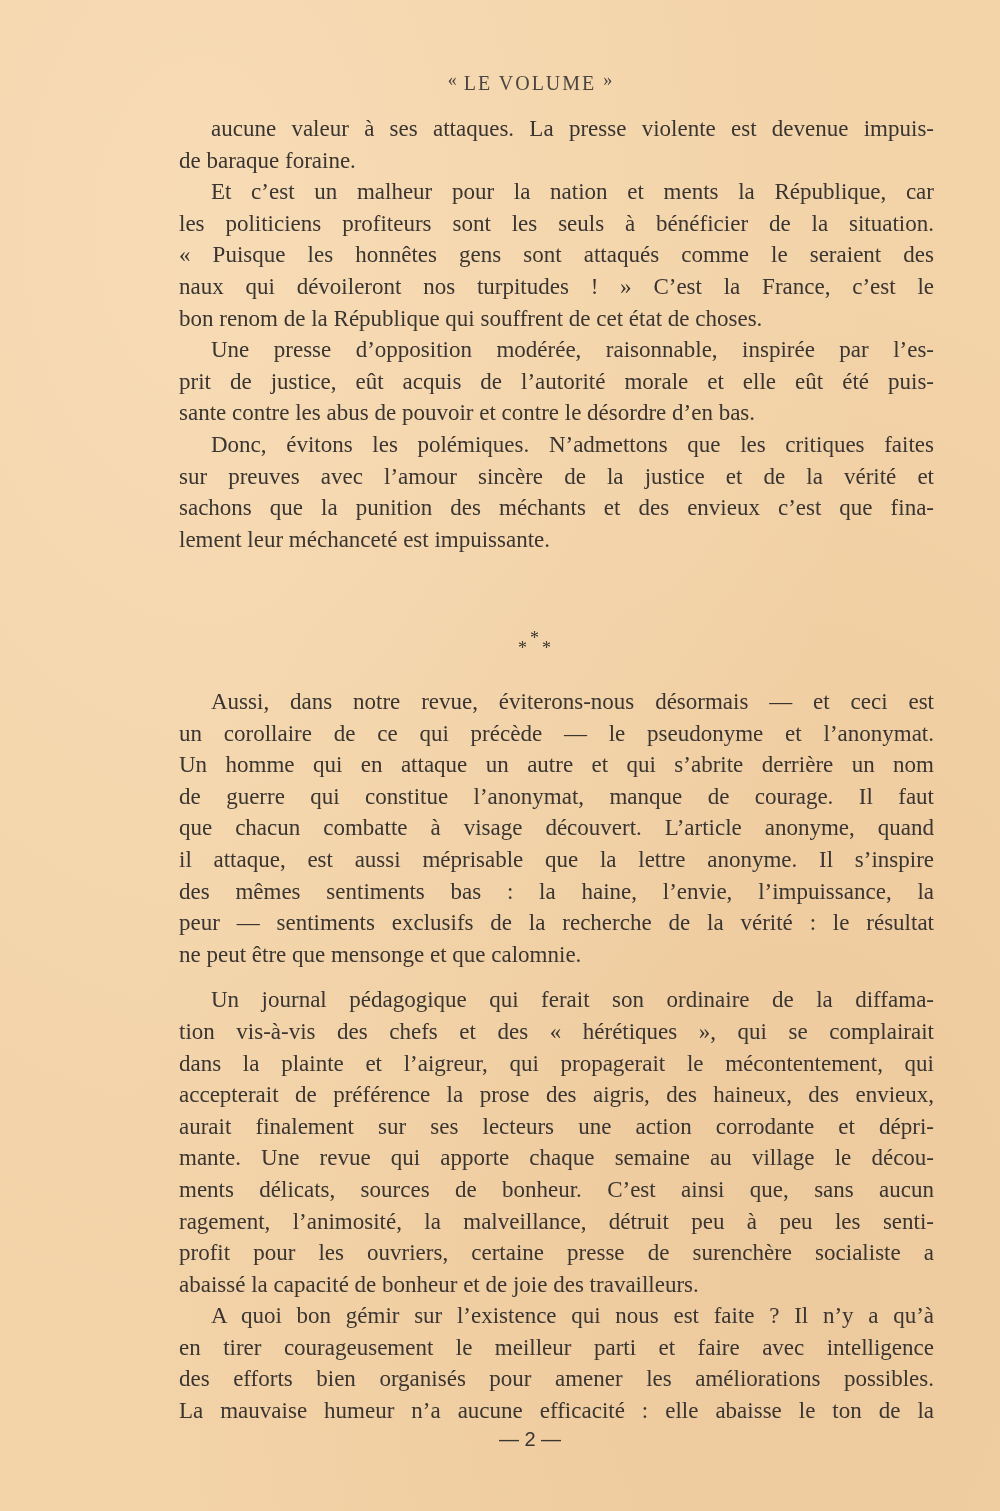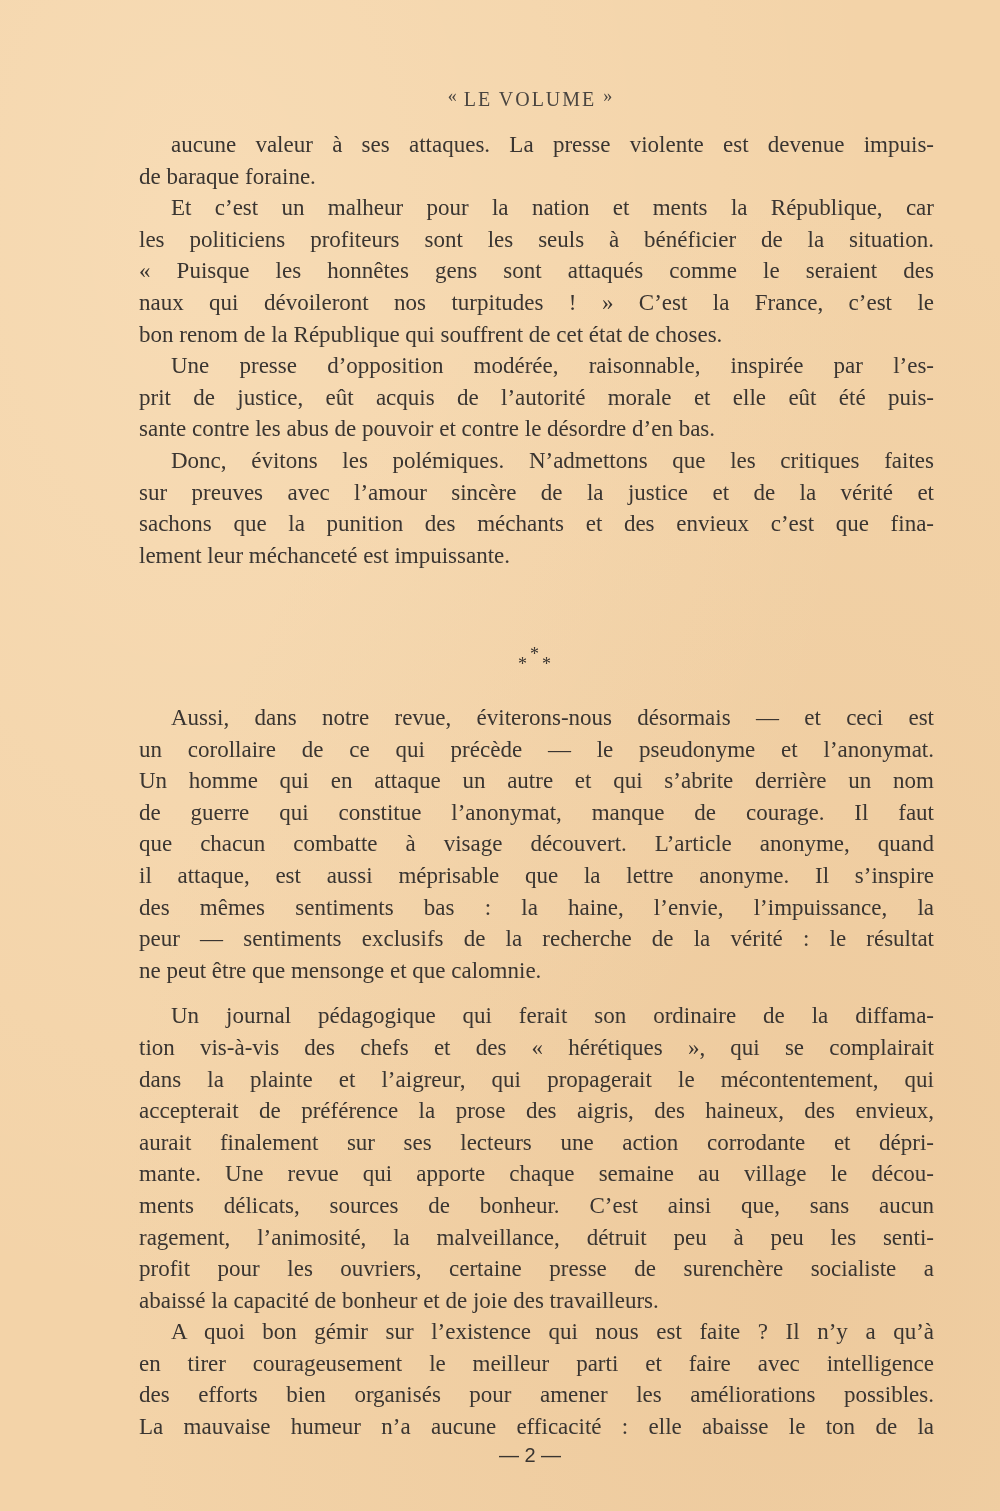--- a/index.html
+++ b/index.html
@@ -14,21 +14,21 @@
         radial-gradient(ellipse at 20% 15%, rgba(255,235,205,0.35), rgba(0,0,0,0) 60%),
         radial-gradient(ellipse at 80% 85%, rgba(220,175,125,0.25), rgba(0,0,0,0) 60%);
       position: relative;
       overflow: hidden;
       font-family: "Liberation Serif", "DejaVu Serif", serif;
       color: #3a3531;
     }
     .page {
       position: absolute;
       left: 0;
-      top: 16px;
+      top: 0;
       width: 1000px;
       height: 1335px;
     }
     .running-head {
       position: absolute;
       top: 70px;
       left: 0;
       width: 1060px;
       text-align: center;
       font-size: 20px;
@@ -48,20 +48,21 @@
     }
     .line {
       display: block;
       height: 31.6px;
       line-height: 31.6px;
       font-size: 23px;
       white-space: nowrap;
       text-align: justify;
       text-align-last: justify;
       word-spacing: 0px;
+      margin-left: 40px;
     }
     .line.last {
       text-align-last: left;
     }
     .line.indent {
       padding-left: 32px;
     }
     .asterism {
       position: absolute;
       left: 500px;

